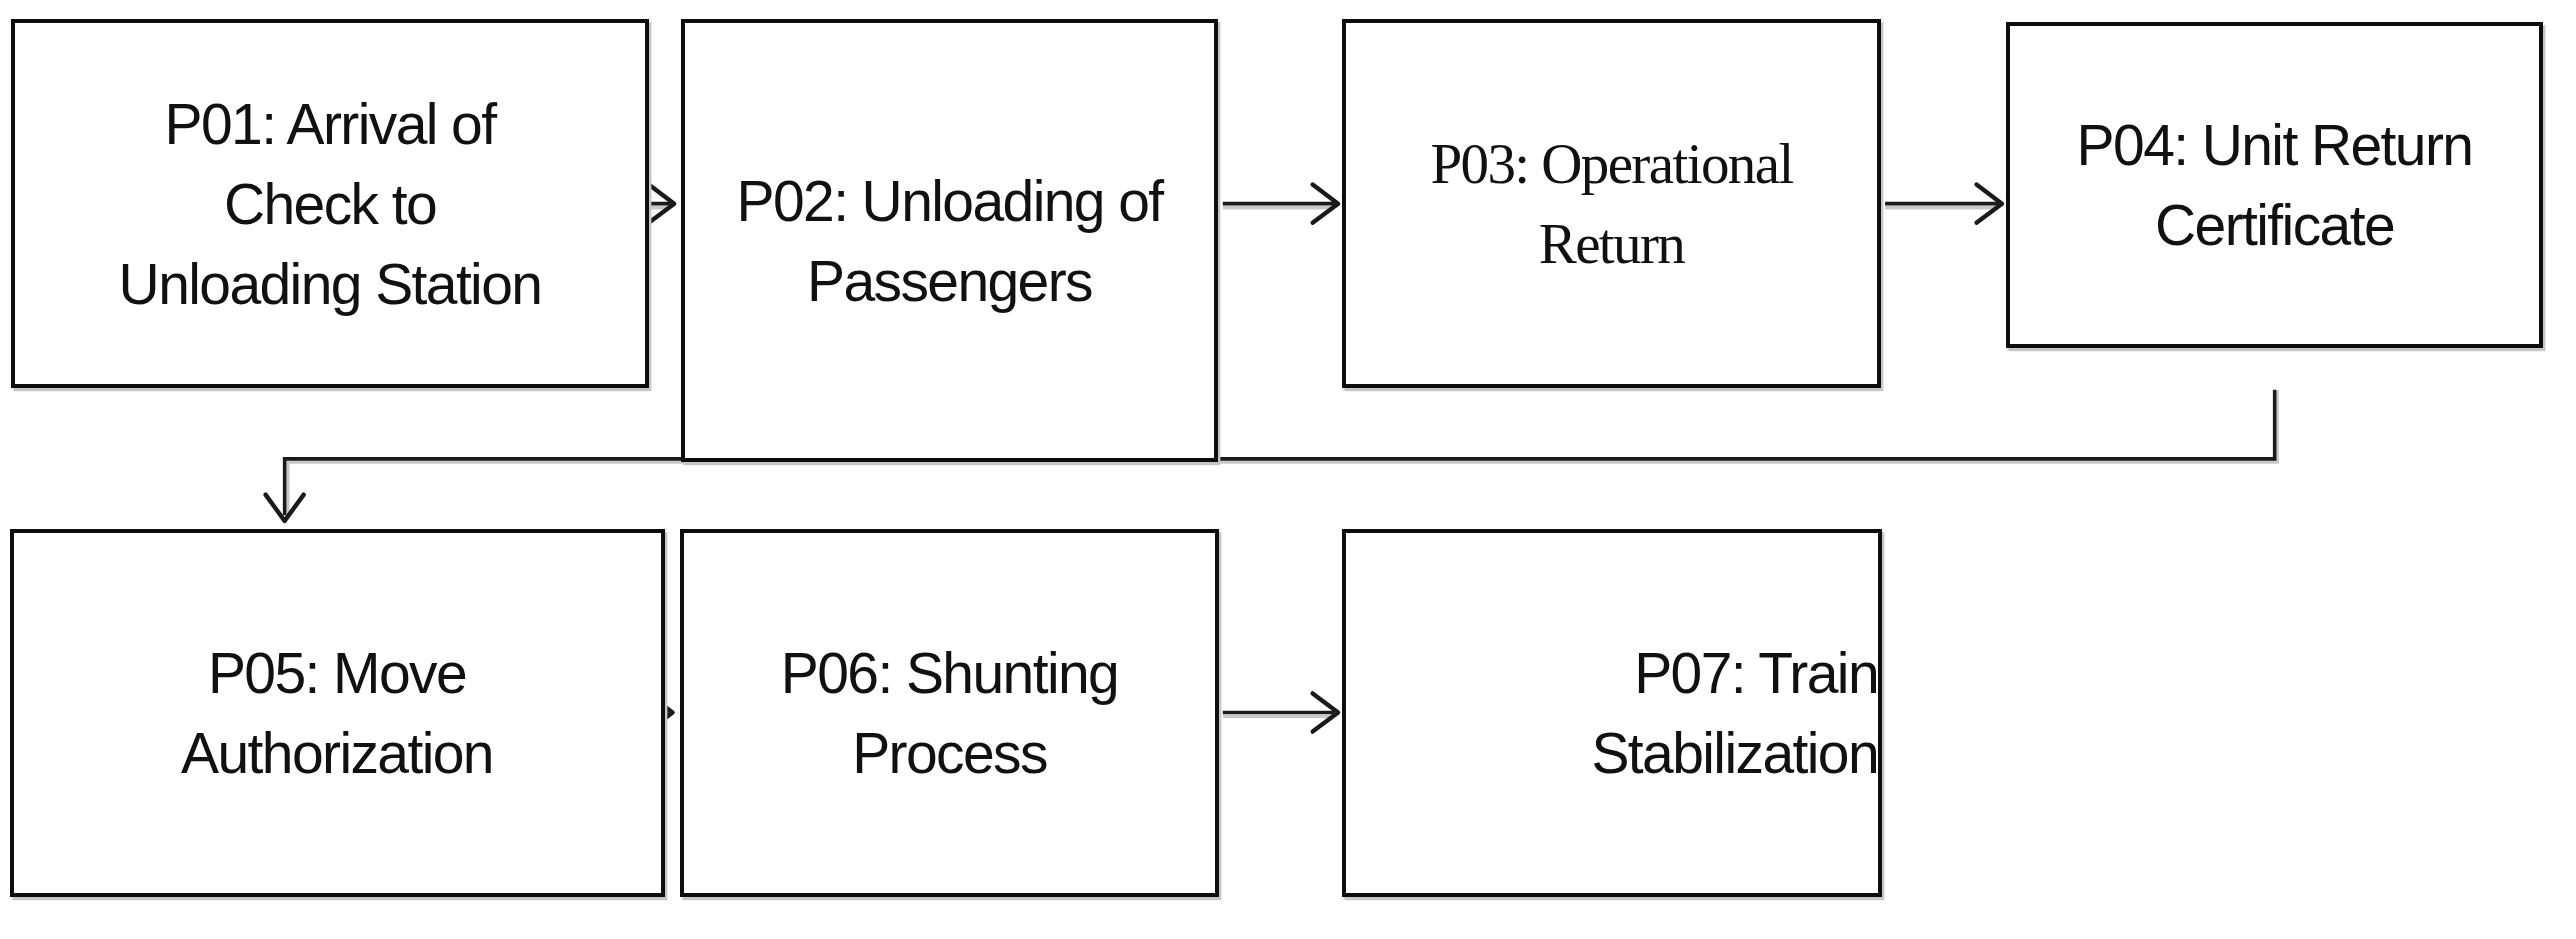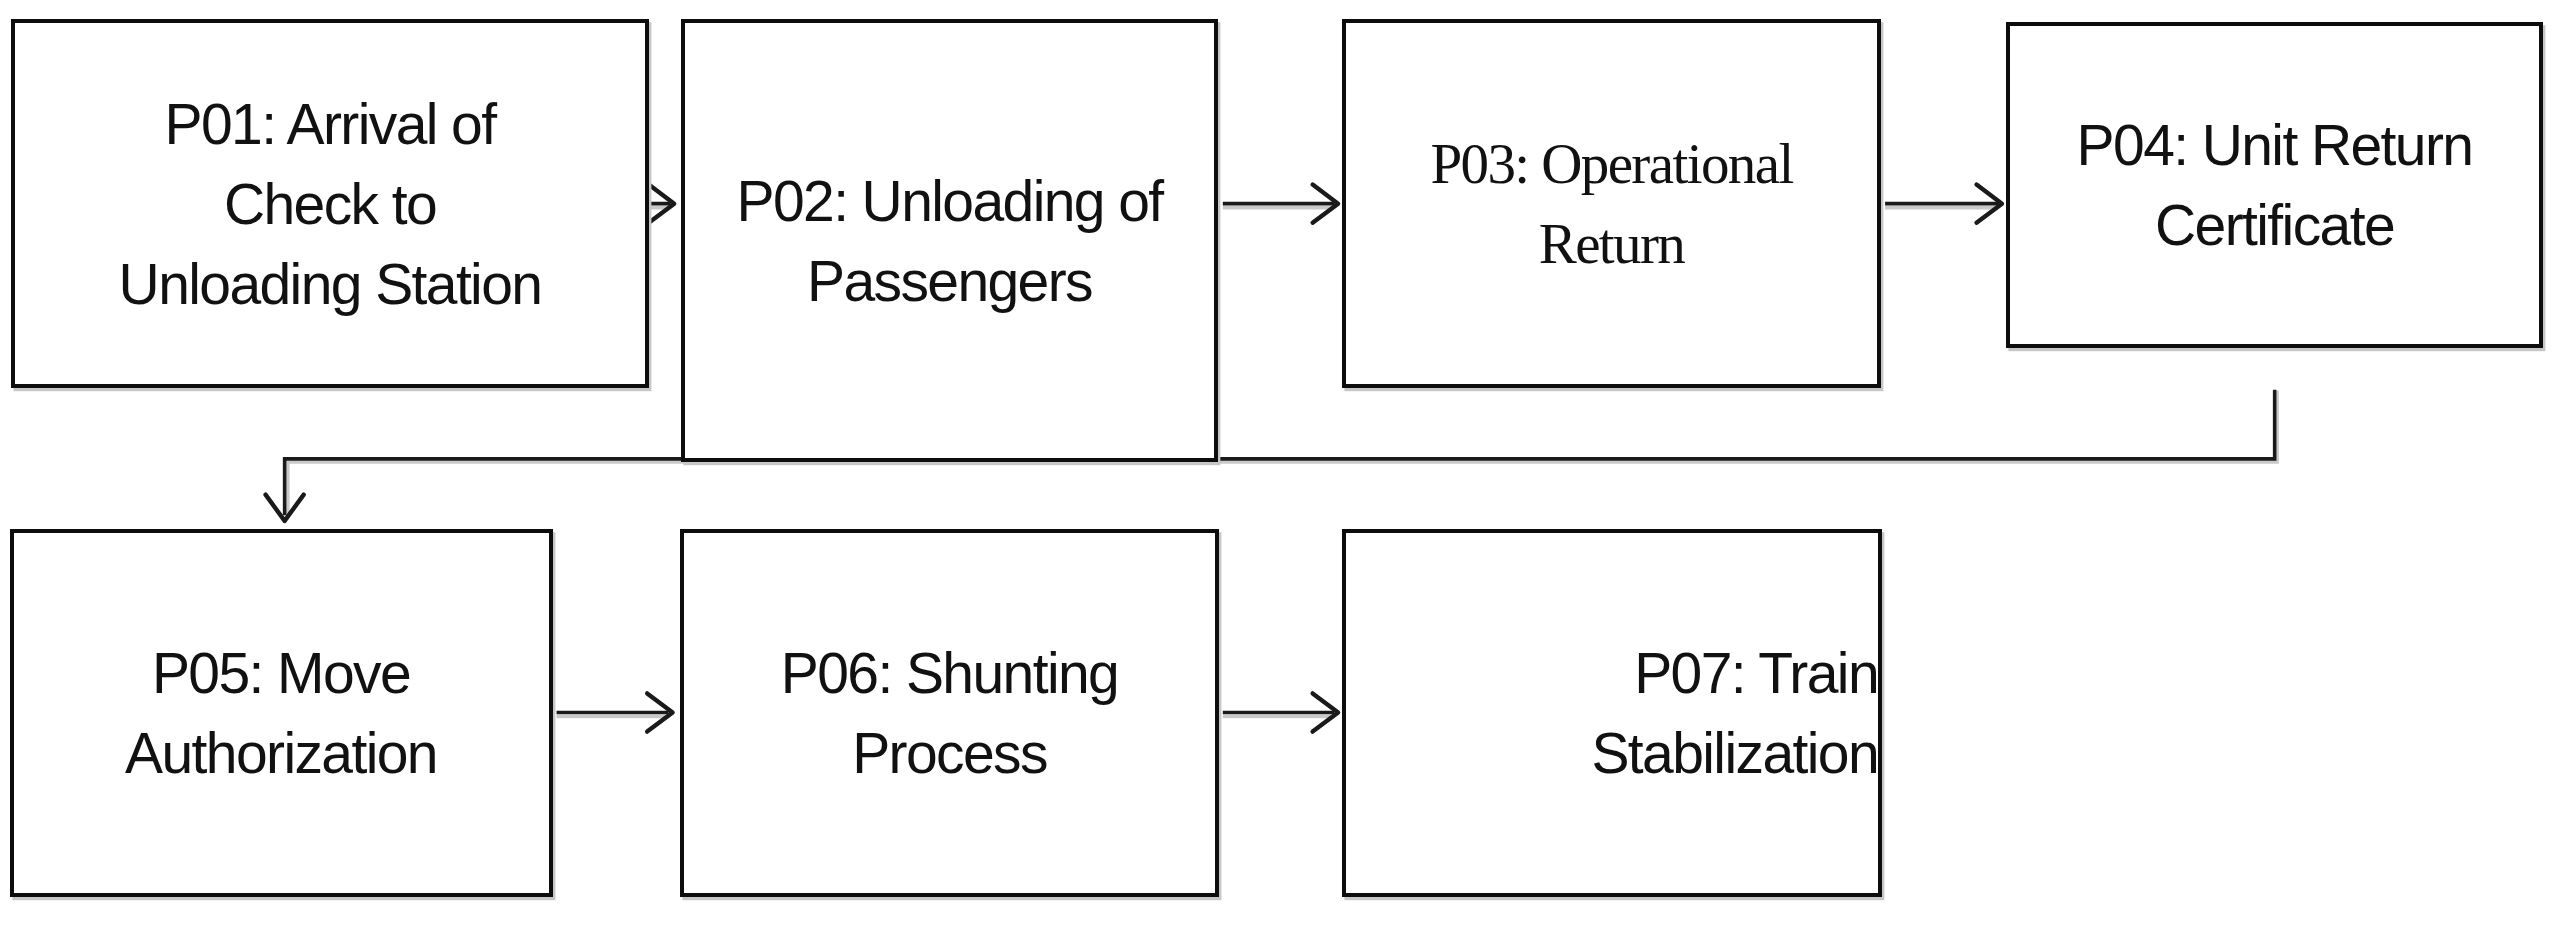--- a/index.html
+++ b/index.html
@@ -36,21 +36,21 @@
   }
   .node .line {
     display: block;
     white-space: nowrap;
   }
   
   .n-p01 { left: 11px;  top: 19px;  width: 638px; height: 369px; }
   .n-p02 { left: 681px; top: 19px;  width: 537px; height: 443px; }
   .n-p03 { left: 1342px;top: 19px;  width: 539px; height: 369px; font-family: Liberation Serif, serif; }
   .n-p04 { left: 2006px;top: 22px;  width: 537px; height: 326px; }
-  .n-p05 { left: 9.5px;  top: 529px; width: 543px; height: 368px; }
+  .n-p05 { left: 9.5px;  top: 529px; width: 655px; height: 368px; }
   .n-p06 { left: 680px; top: 529px; width: 539px; height: 368px; }
   .n-p07 { left: 1342px;top: 529px; width: 540px; height: 368px; align-items: flex-end; }
   svg.edges {
     position: absolute;
     left: 0;
     top: 0;
     z-index: 1;
   }
   svg.edges .stroke {
     fill: none;

